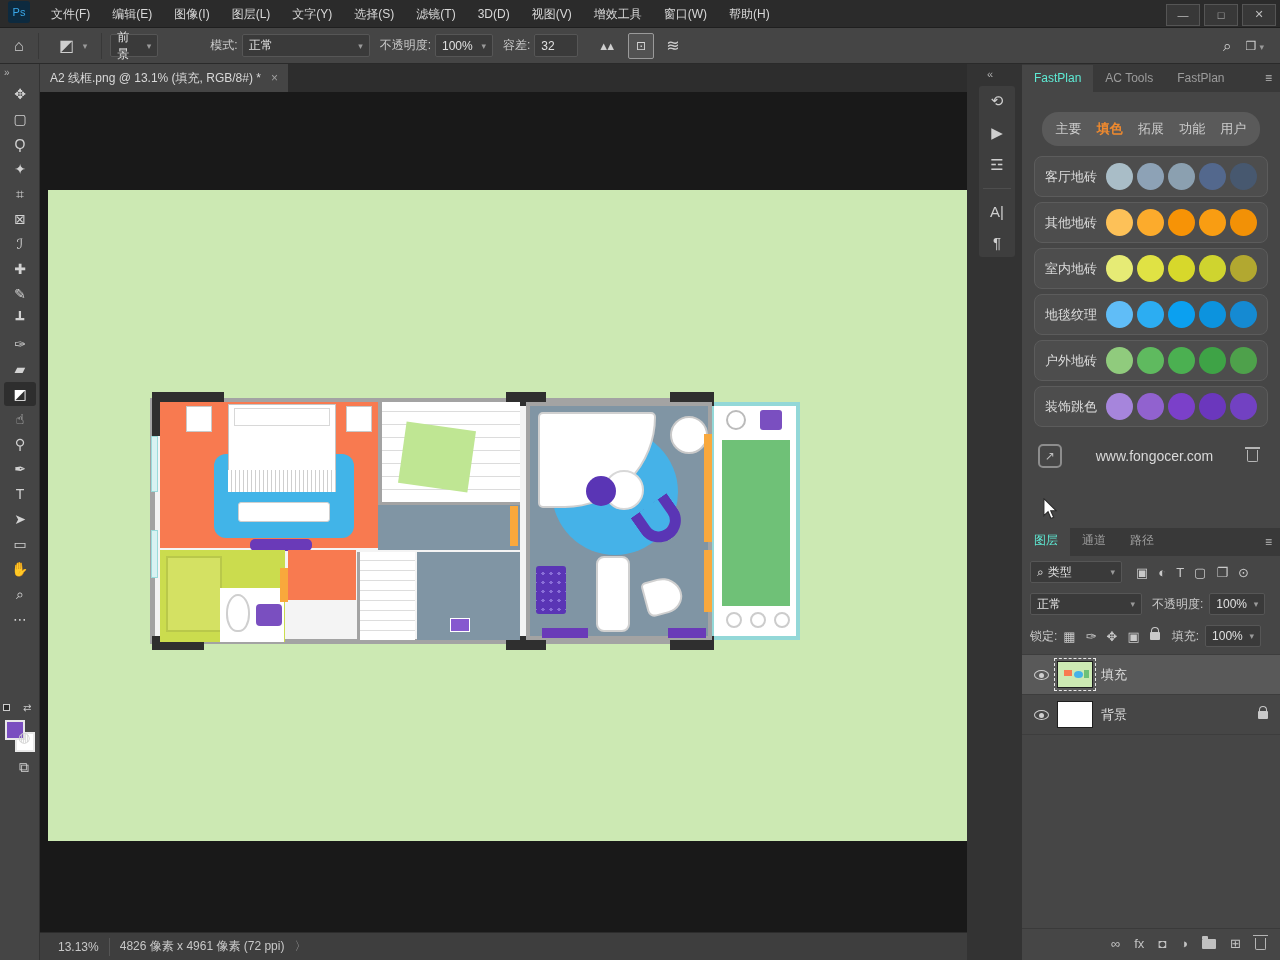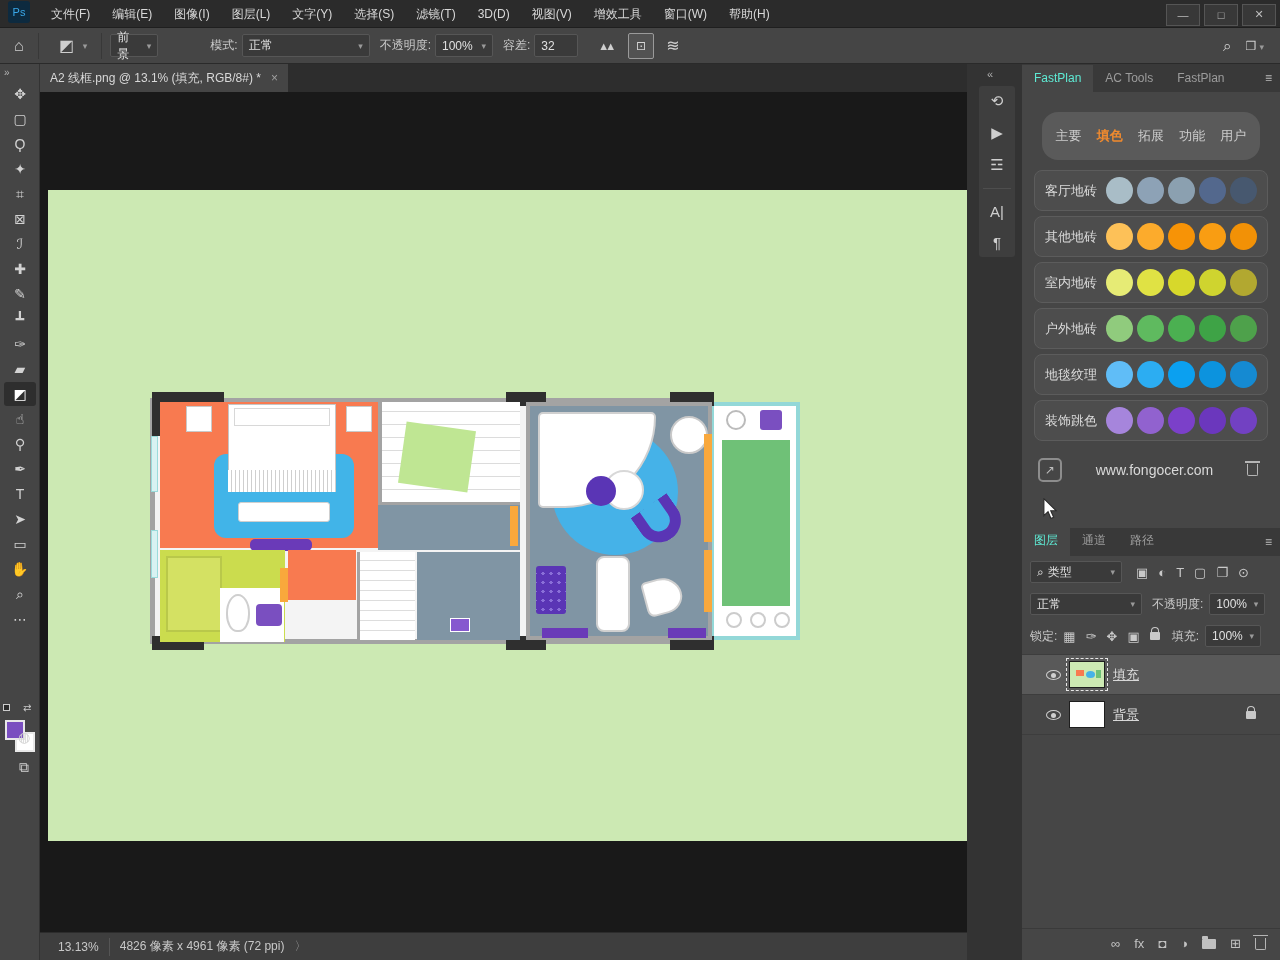--- a/index.html
+++ b/index.html
@@ -63,21 +63,21 @@
   .dock-icon { color:#cfcfcf; font-size:15px; }
   .dock-gap { width:28px; height:1px; background:#4e4e4e; }
 
   
   #panels { position:absolute; left:1022px; top:64px; width:258px; height:896px; background:#464646; }
   .panel-tabs { height:28px; background:#393939; display:flex; align-items:flex-end; position:relative;}
   .ptab { padding:6px 12px 7px; color:#9c9c9c; }
   .ptab.active { background:#464646; color:#5eead4; }
   .ptab-menu { position:absolute; right:8px; top:7px; color:#bdbdbd; letter-spacing:0;}
 
-  #pill-row { margin:20px 20px 10px; background:#5a5a5a; border-radius:16px; height:48px;
+  #pill-row { margin:20px 20px 10px; background:#5a5a5a; border-radius:16px; height:34px;
     display:flex; align-items:center; justify-content:space-around; padding:0 6px;}
   .pill-tab { color:#cccccc; font-size:13px; padding:2px 4px; }
   .pill-tab.active { color:#f08a2e; font-weight:bold; }
 
   .swatch-row { margin:5px 12px; background:#4d4d4d; border:1px solid #5c5c5c; border-radius:8px;
     height:41px; display:flex; align-items:center; padding:0 10px; }
   .swatch-label { color:#dcdcdc; font-size:13px; width:72px; }
   .swatches { display:flex; gap:4px; }
   .swatch { width:27px; height:27px; border-radius:50%; }
 
@@ -85,22 +85,22 @@
   #link-btn { width:24px; height:24px; border:2px solid #8d8d8d; border-radius:5px; color:#bdbdbd;
     display:flex; align-items:center; justify-content:center; font-size:12px;}
   #fp-url { flex:1; text-align:center; color:#d9d9d9; font-size:14px; }
 
   
   #layers-panel { position:absolute; left:0; top:464px; width:258px; bottom:0; }
   .lp-row { display:flex; align-items:center; padding:5px 8px; gap:6px; color:#c9c9c9;}
   .lp-icons { display:flex; gap:10px; align-items:center; margin-left:8px; color:#c9c9c9; font-size:13px;}
   .small-box { background:#3a3a3a; border:1px solid #565656; border-radius:2px; height:22px;
     display:flex; align-items:center; padding:0 6px; gap:5px; color:#e0e0e0;}
-  .layer-row { height:40px; display:flex; align-items:center; gap:8px; padding:0 24px;
-    border-bottom:1px solid #3d3d3d;text-decoration:underline; }
+  .layer-row { height:40px; display:flex; align-items:center; gap:8px; padding:0 12px;
+    border-bottom:1px solid #3d3d3d; }
   .layer-row.selected { background:#595959; }
   .thumb { width:36px; height:27px; background:#fff; border:1px solid #1e1e1e; position:relative; overflow:hidden;}
   .thumb.sel { outline:1px dashed #e8e8e8; outline-offset:2px; }
   .thumb-fill { background:#cce9b3; }
   .thumb-fill i { position:absolute; display:block; }
   .layer-name { flex:1; color:#dedede; font-size:13px; }
 
   .eyeicon { width:15px; height:10px; border:1px solid #cfcfcf; border-radius:50%; position:relative; display:inline-block;}
   .eyeicon::after { content:""; position:absolute; left:4px; top:2px; width:5px; height:5px; border-radius:50%; background:#cfcfcf;}
   .lockicon { width:10px; height:8px; background:#c9c9c9; position:relative; display:inline-block; border-radius:1px;}
@@ -363,37 +363,37 @@
           <span class="swatch-label">室内地砖</span>
           <span class="swatches">
             <span class="swatch" style="background: rgb(230, 235, 117);"></span>
             <span class="swatch" style="background: rgb(224, 226, 68);"></span>
             <span class="swatch" style="background: rgb(215, 216, 43);"></span>
             <span class="swatch" style="background: rgb(207, 212, 47);"></span>
             <span class="swatch" style="background: rgb(178, 168, 48);"></span>
           </span>
         </div>
         <div class="swatch-row">
+          <span class="swatch-label">地毯纹理</span>
+          <span class="swatches">
+            <span class="swatch" style="background: rgb(96, 189, 247);"></span>
+            <span class="swatch" style="background: rgb(44, 173, 242);"></span>
+            <span class="swatch" style="background: rgb(11, 160, 240);"></span>
+            <span class="swatch" style="background: rgb(12, 147, 222);"></span>
+            <span class="swatch" style="background: rgb(21, 138, 210);"></span>
+          </span>
+        </div>
+        <div class="swatch-row">
           <span class="swatch-label">户外地砖</span>
           <span class="swatches">
             <span class="swatch" style="background: rgb(144, 203, 125);"></span>
             <span class="swatch" style="background: rgb(95, 186, 95);"></span>
             <span class="swatch" style="background: rgb(75, 176, 81);"></span>
             <span class="swatch" style="background: rgb(62, 163, 70);"></span>
             <span class="swatch" style="background: rgb(78, 161, 75);"></span>
-          </span>
-        </div>
-        <div class="swatch-row">
-          <span class="swatch-label">地毯纹理</span>
-          <span class="swatches">
-            <span class="swatch" style="background: rgb(96, 189, 247);"></span>
-            <span class="swatch" style="background: rgb(44, 173, 242);"></span>
-            <span class="swatch" style="background: rgb(11, 160, 240);"></span>
-            <span class="swatch" style="background: rgb(12, 147, 222);"></span>
-            <span class="swatch" style="background: rgb(21, 138, 210);"></span>
           </span>
         </div>
         <div class="swatch-row">
           <span class="swatch-label">装饰跳色</span>
           <span class="swatches">
             <span class="swatch" style="background: rgb(166, 133, 220);"></span>
             <span class="swatch" style="background: rgb(145, 98, 207);"></span>
             <span class="swatch" style="background: rgb(123, 64, 201);"></span>
             <span class="swatch" style="background: rgb(107, 55, 189);"></span>
             <span class="swatch" style="background: rgb(114, 65, 194);"></span>

